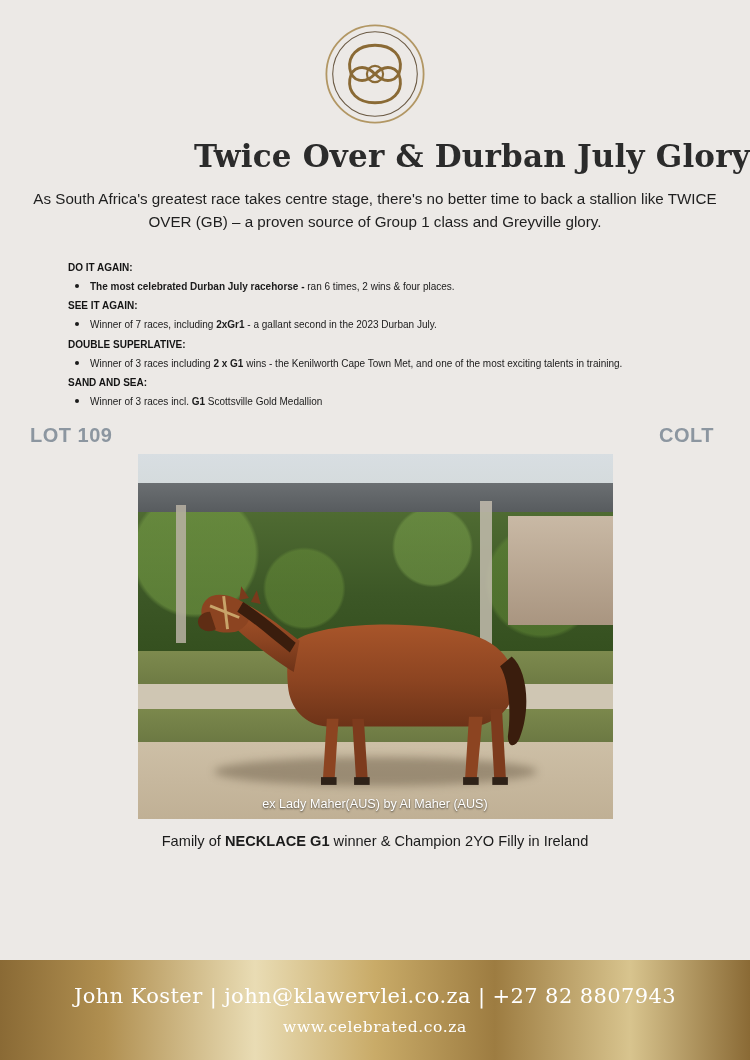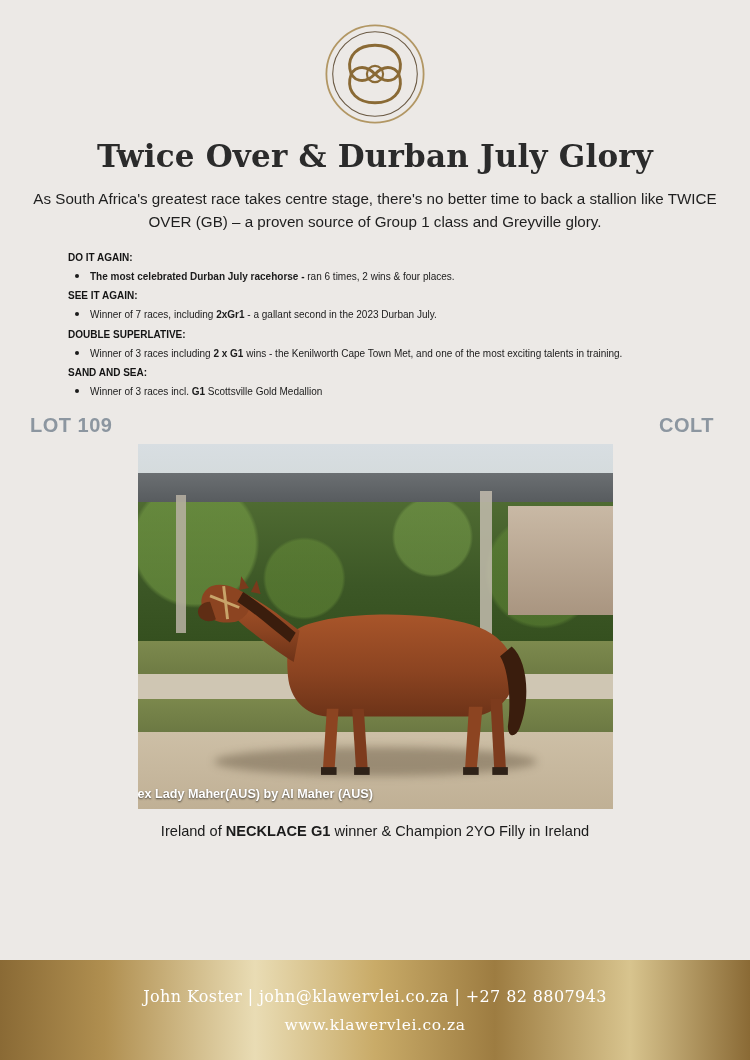--- a/index.html
+++ b/index.html
@@ -30,37 +30,37 @@
     padding-top: 20px;
     padding-bottom: 4px;
   }
   .logo {
     width: 108px;
     height: 108px;
   }
 
   
   .title {
-    text-align: center;
+    text-align: right;
     font-family: "DejaVu Serif", "Liberation Serif", serif;
     font-size: 31px;
     font-weight: 600;
     letter-spacing: 0.2px;
     color: #2b2b2b;
     margin: 6px 0 14px 0;
   }
 
   
   .intro {
     text-align: center;
     font-size: 15.2px;
     line-height: 1.5;
     color: #1f1f1f;
     padding: 0 26px;
-    margin-bottom: 18px;
+    margin-bottom: 28px;
   }
 
   
   .sections {
     padding: 0 40px 0 68px;
   }
   .sec-head {
     font-size: 10px;
     font-weight: bold;
     color: #141414;
@@ -172,22 +172,23 @@
     position: absolute;
     left: 8%;
     top: 30%;
     width: 84%;
     height: 64%;
   }
   .caption-band {
     position: absolute;
     left: 0; bottom: 0; width: 100%;
     padding: 6px 0 8px 0;
+    text-align: center;
     font-size: 12.6px;
-    font-weight: bold;
+    font-weight: normal;
     color: #ffffff;
     text-shadow: 0 1px 2px rgba(0,0,0,.65);
   }
 
   
   .family {
     text-align: center;
     font-size: 14.6px;
     margin-top: 14px;
     color: #1b1b1b;
@@ -201,21 +202,21 @@
     height: 100px;
     background: linear-gradient(90deg,#8a6a35 0%, #b08f50 14%, #e9dcb4 34%, #c9ab68 50%, #9d7c41 66%, #d8c48e 84%, #8a6a35 100%);
     display: flex;
     flex-direction: column;
     align-items: center;
     justify-content: center;
     gap: 10px;
   }
   .footer-line1 {
     font-family: "DejaVu Serif", "Liberation Serif", serif;
-    font-size: 16px;
+    font-size: 21px;
     color: #ffffff;
     letter-spacing: .4px;
   }
   .footer-line2 {
     font-family: "DejaVu Serif", "Liberation Serif", serif;
     font-size: 15.5px;
     color: #ffffff;
     letter-spacing: .6px;
   }
 </style>
@@ -325,21 +326,21 @@
       <rect x="290" y="220" width="16" height="8" fill="#2e2218"></rect>
       <rect x="320" y="220" width="16" height="8" fill="#2e2218"></rect>
 
       <path d="M340 96 C356 110 360 150 348 180 C344 190 336 190 336 178 C340 150 336 118 328 106 Z" fill="#3a1d0d"></path>
     </svg>
 
     <div class="caption-band">ex Lady Maher(AUS) by Al Maher (AUS)</div>
   </div>
 
   <div class="family">
-    <span>Ireland of </span><b>NECKLACE G1</b><span> winner &amp; Champion 2YO Filly in Ireland</span>
+    <span>Family of </span><b>NECKLACE G1</b><span> winner &amp; Champion 2YO Filly in Ireland</span>
   </div>
 
   <div class="footer">
     <div class="footer-line1">John Koster | john@klawervlei.co.za | +27 82 8807943</div>
-    <div class="footer-line2">www.klawervlei.co.za</div>
+    <div class="footer-line2">www.celebrated.co.za</div>
   </div>
 
 </div>
 
 </body></html>

